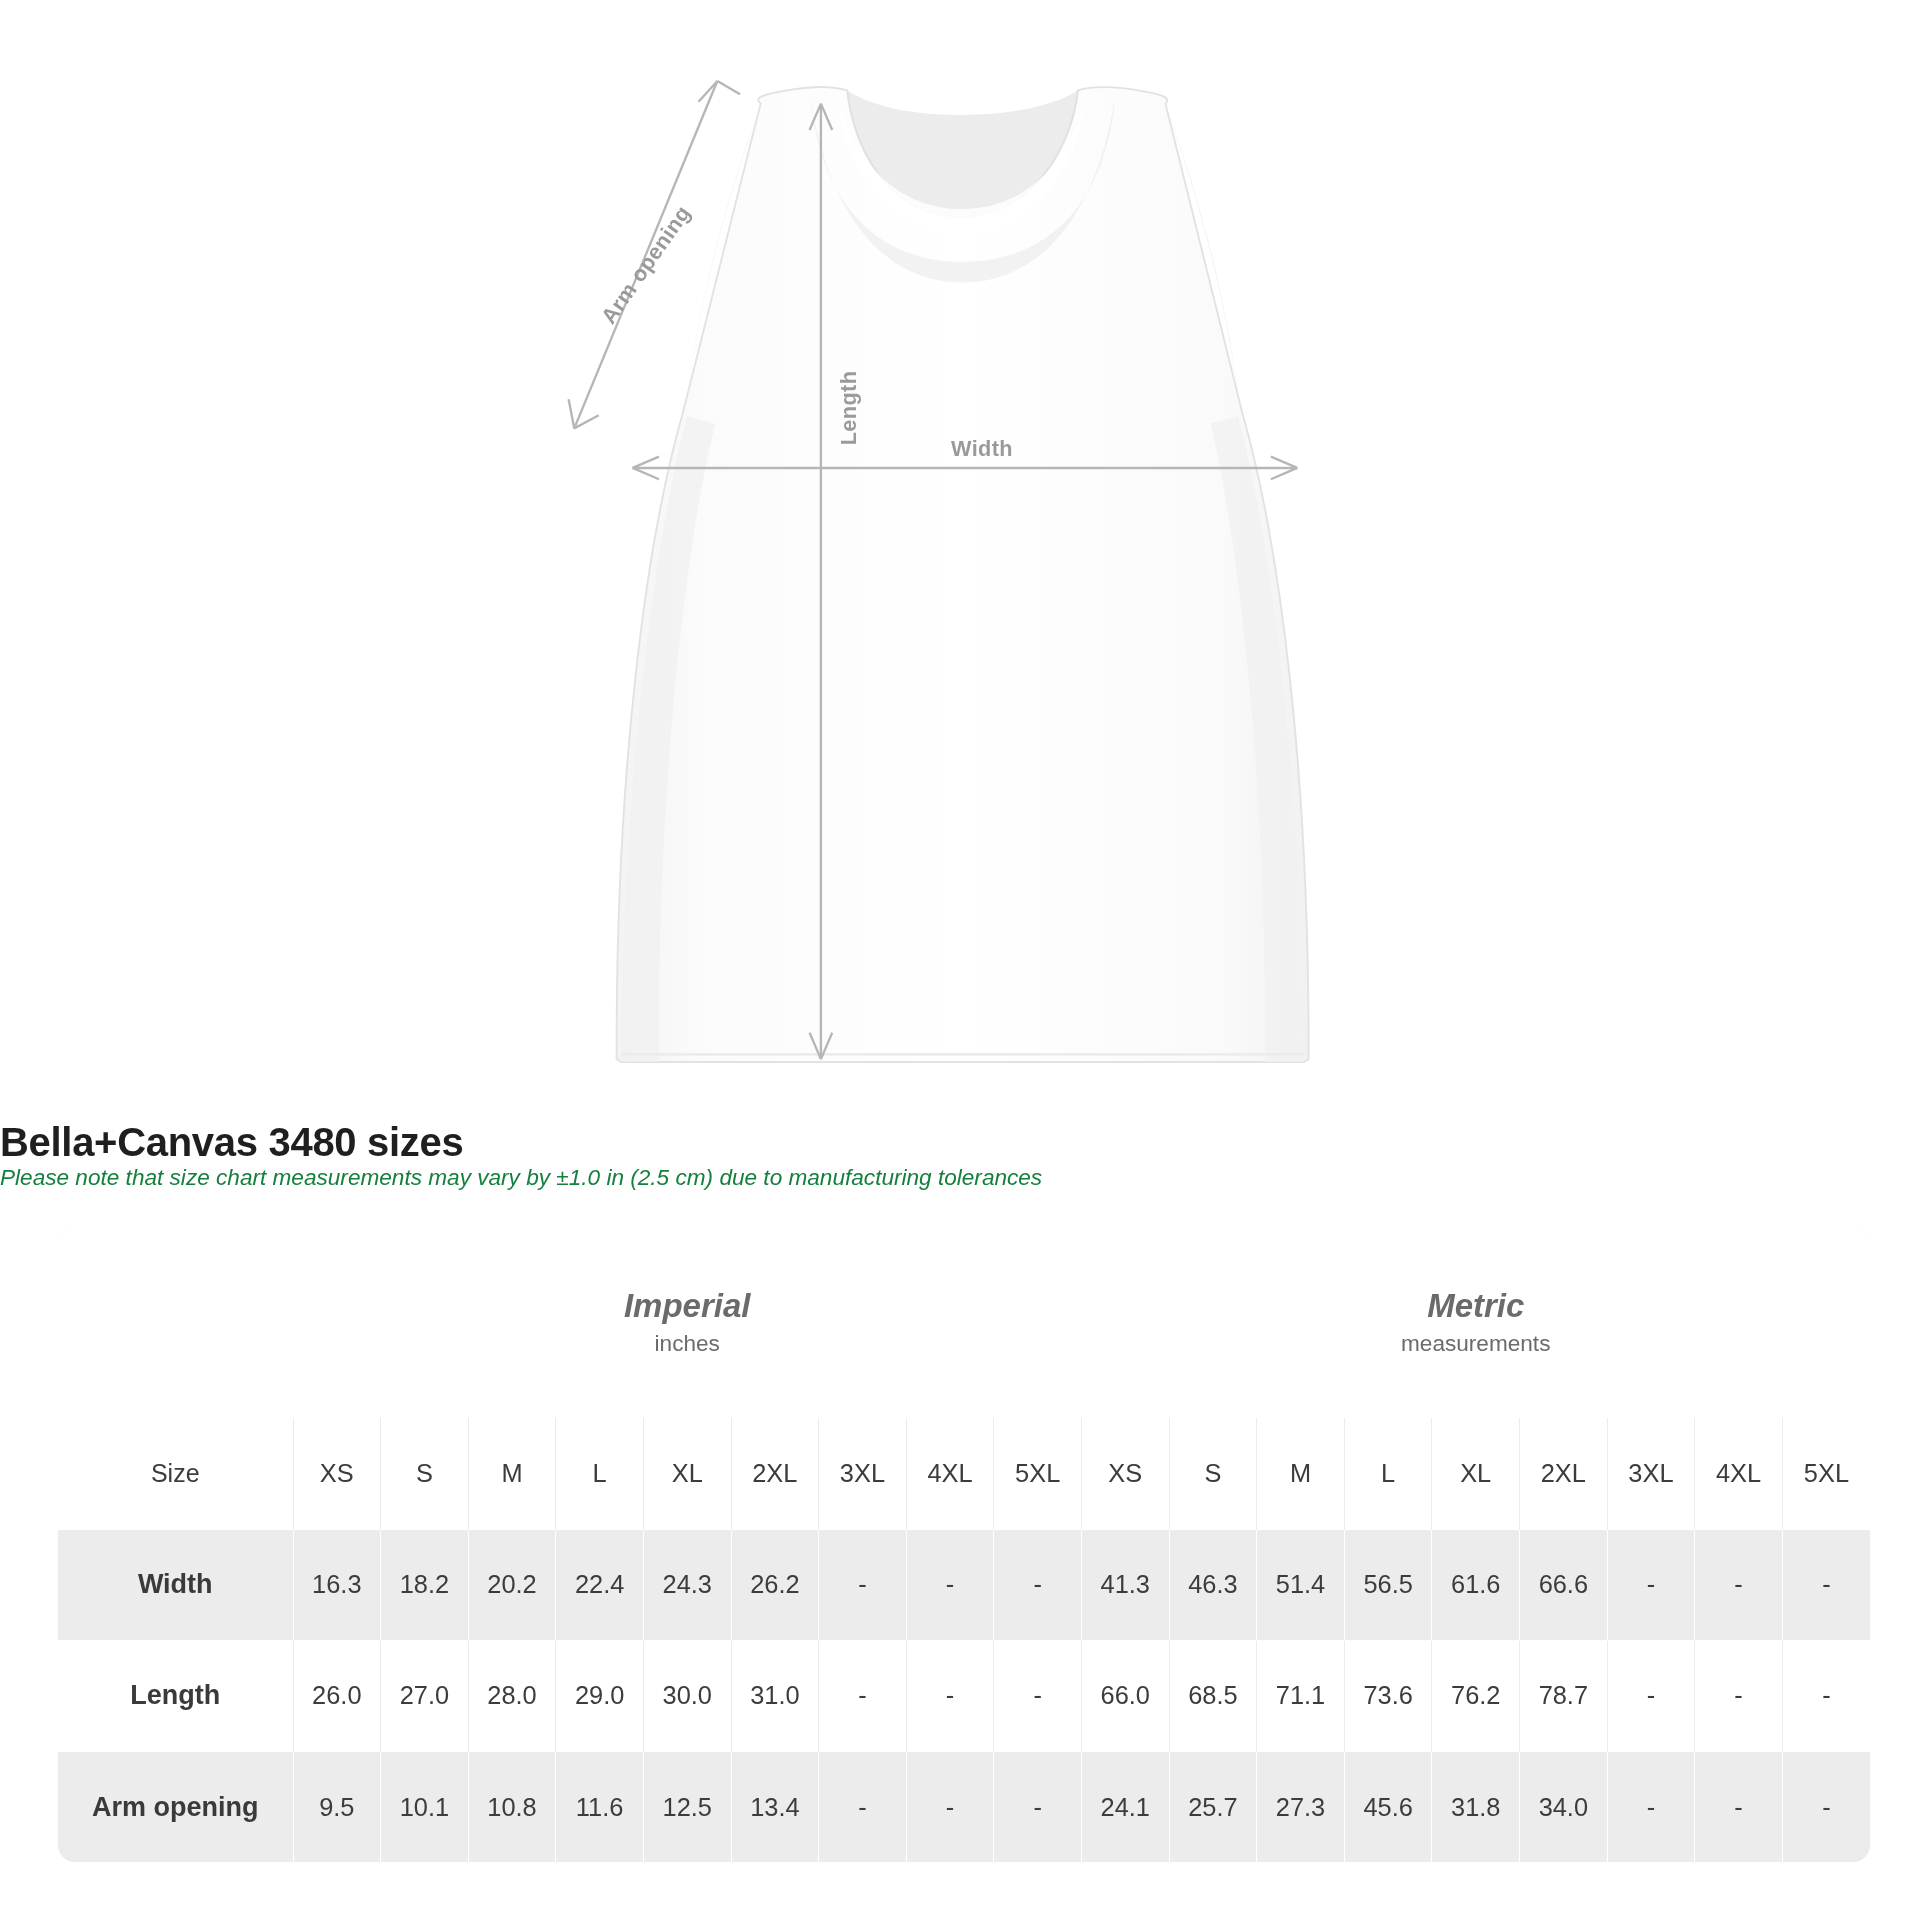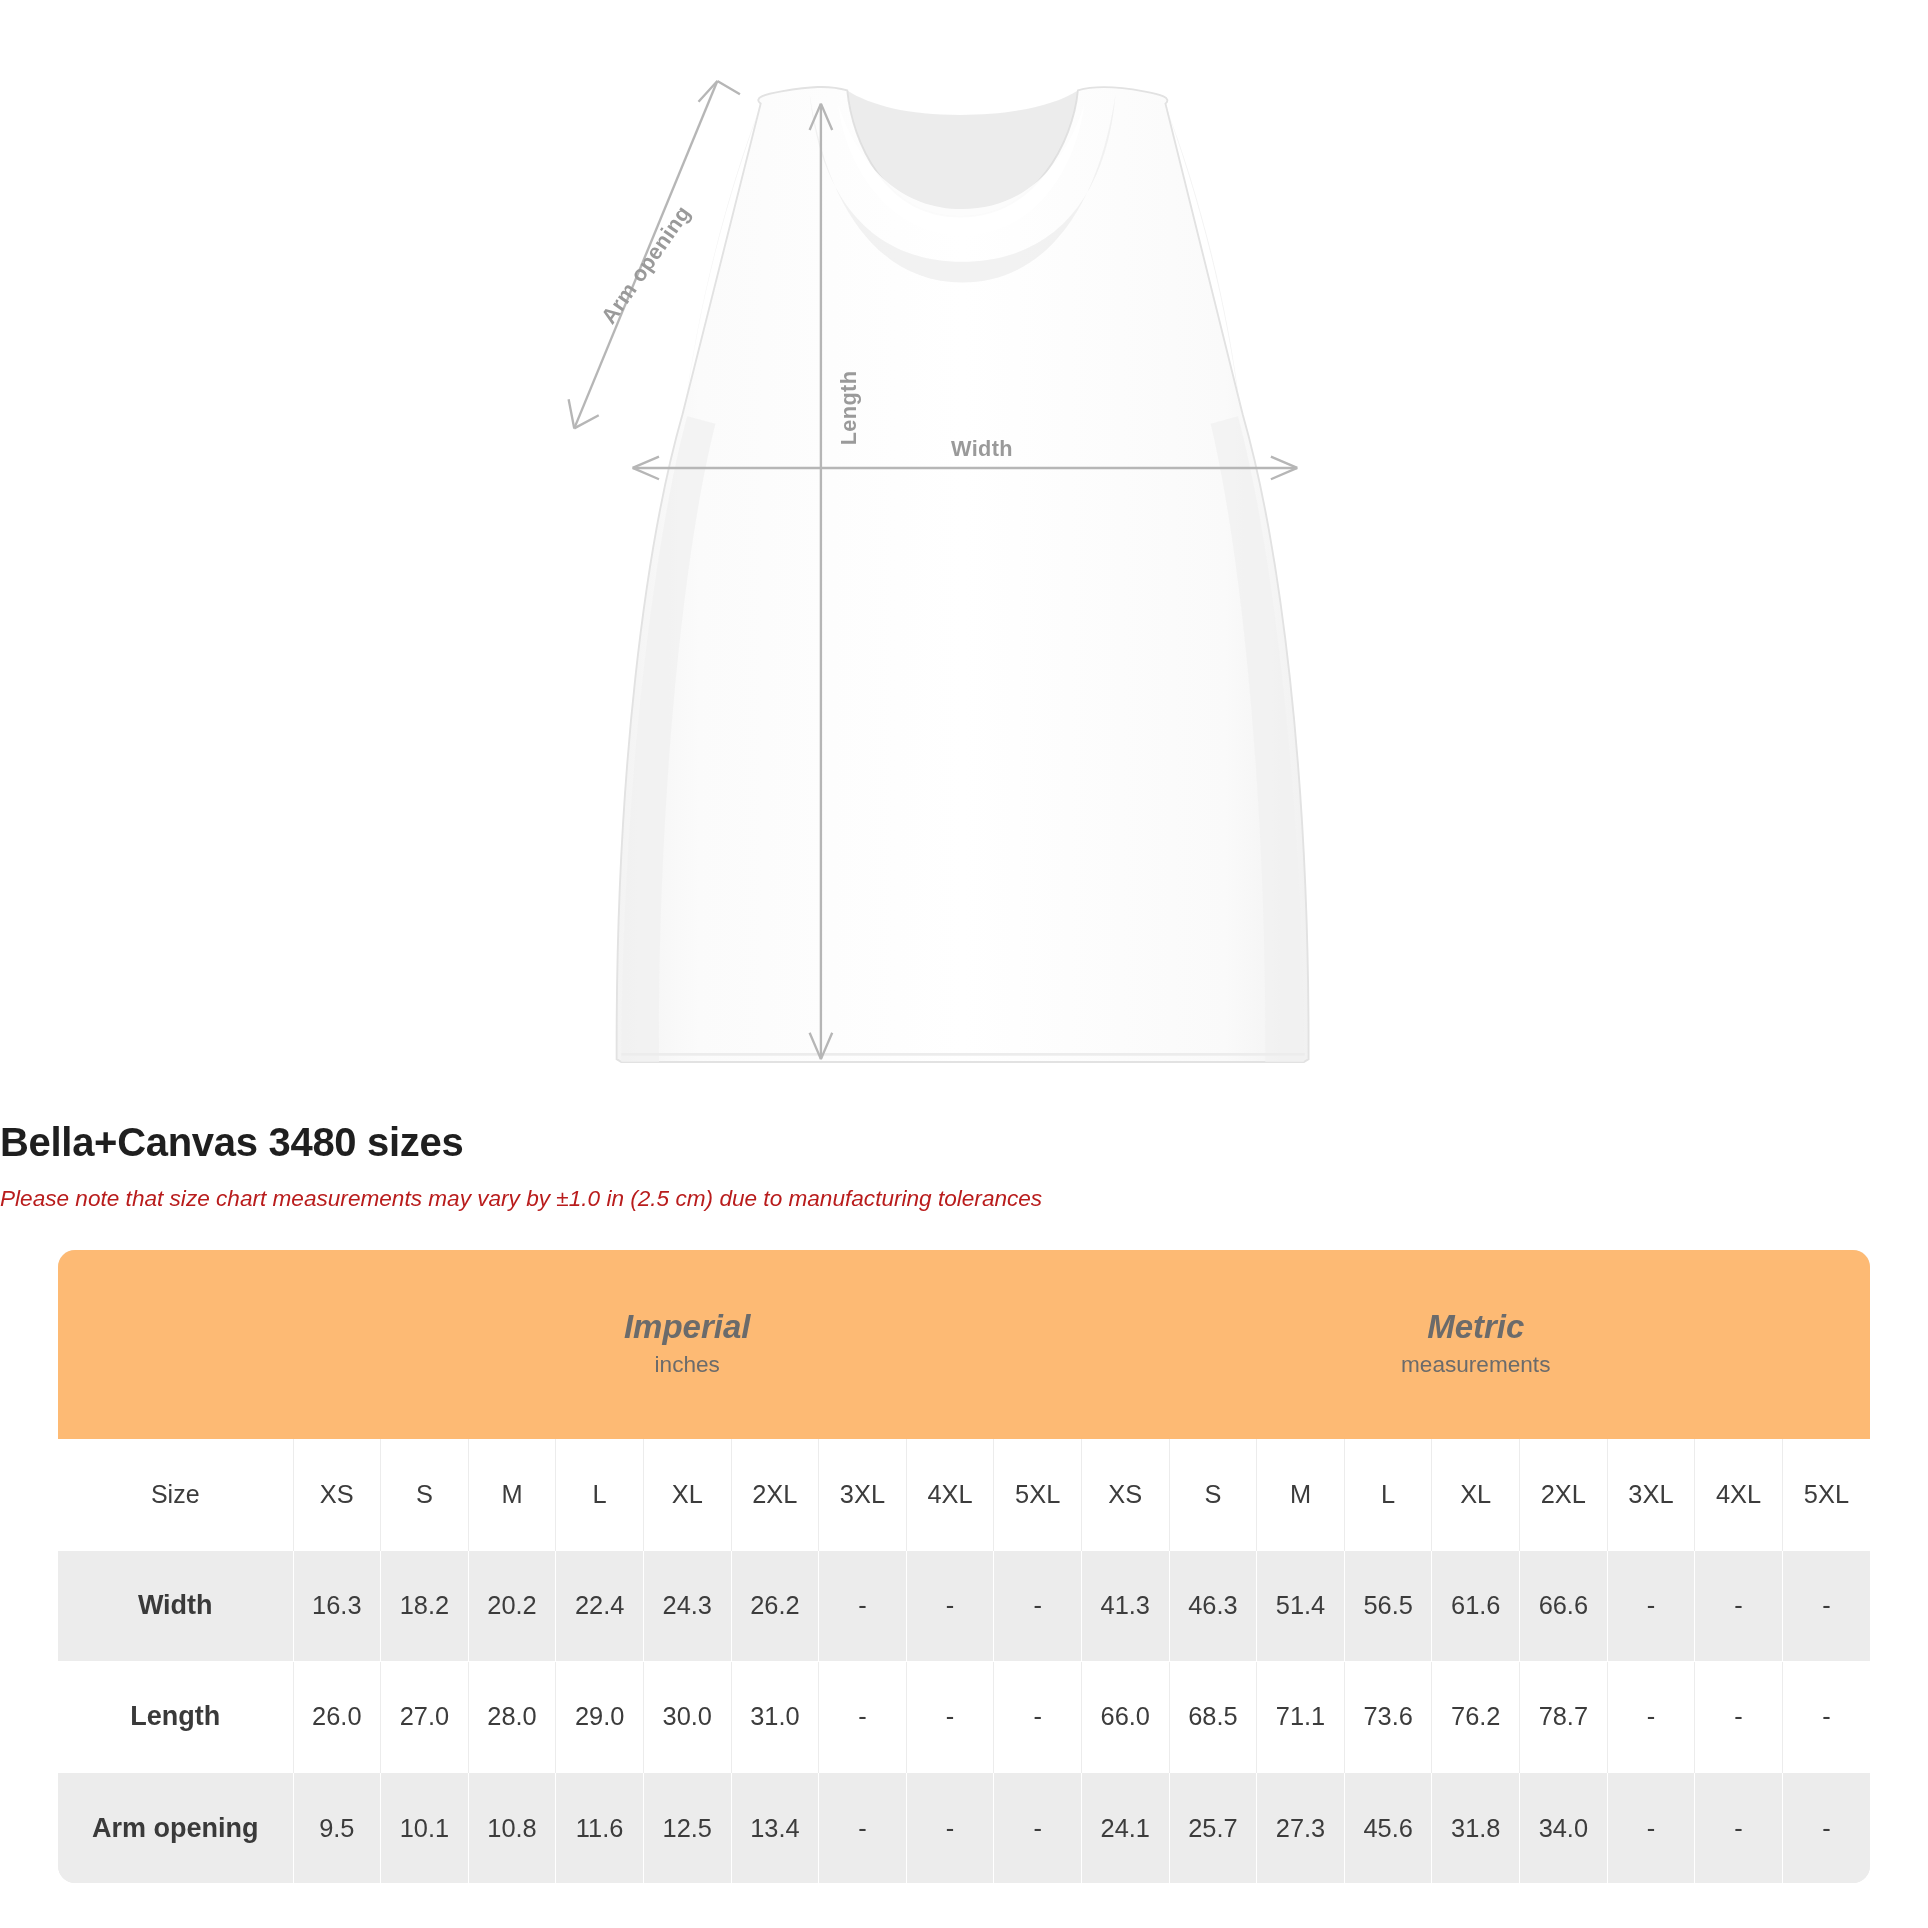--- a/index.html
+++ b/index.html
@@ -53,22 +53,21 @@
   }
   .chart-title {
     font-size: 40px;
     font-weight: bold;
     color: #1f1f1f;
     letter-spacing: -0.3px;
   }
   .chart-note {
     font-size: 22.6px;
     font-style: italic;
-    color: #b91c1c;
-    margin-top: 21px;
+    color: #15803d;
   }
 
   
   .table-wrap {
     margin: 38px 58px 0 58px;
     border-radius: 17px;
     overflow: hidden;
     background: #ececec;
   }
   table.size-table {
@@ -77,21 +76,21 @@
     table-layout: fixed;
   }
   table.size-table td, table.size-table th {
     text-align: center;
     font-size: 25.4px;
     color: #3c3c3c;
     font-weight: normal;
     padding: 0;
   }
   .unit-row td {
-    background: #fdba74;
+    background: #ffffff;
     height: 189px;
     border: none;
   }
   .unit-name {
     font-size: 33px;
     font-weight: bold;
     font-style: italic;
     color: #6b6b6b;
     line-height: 1.25;
   }

